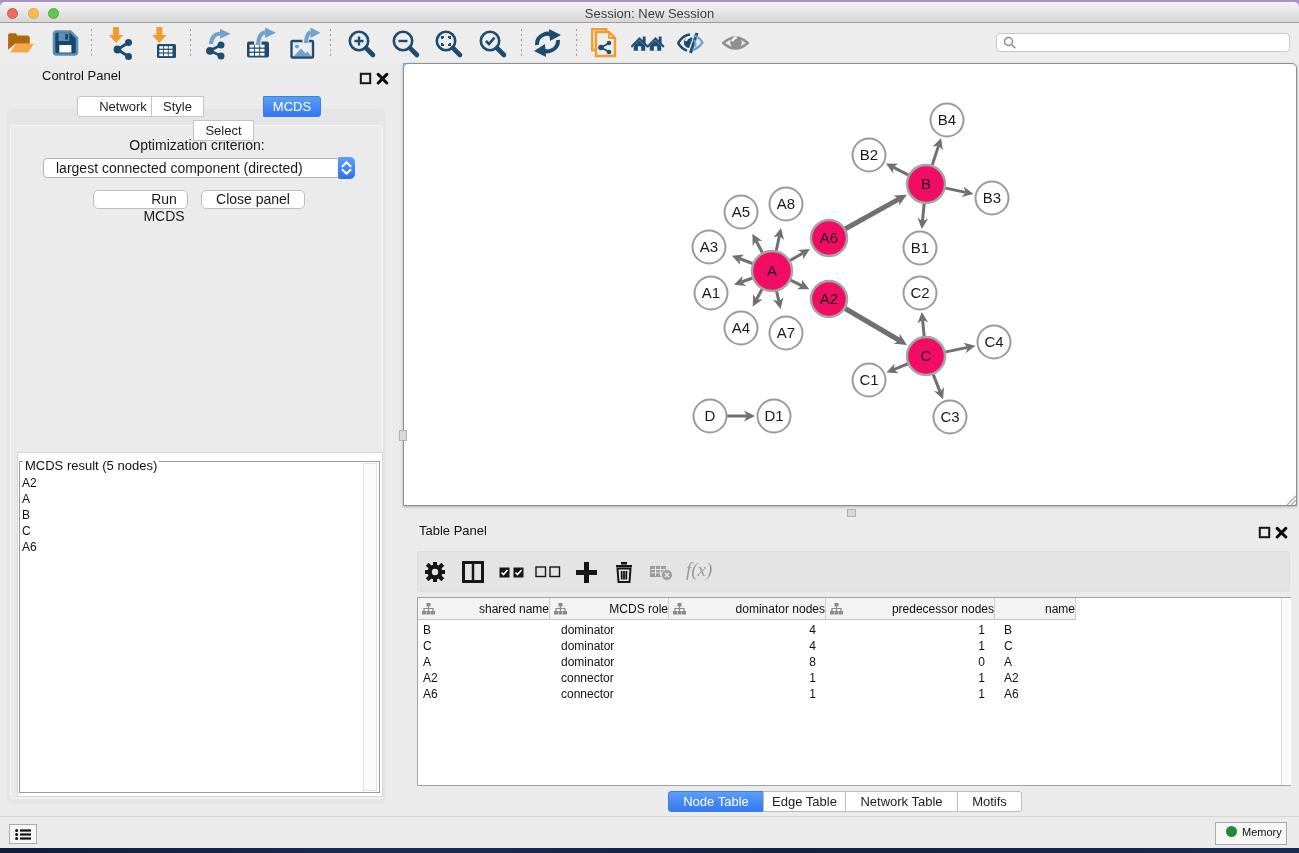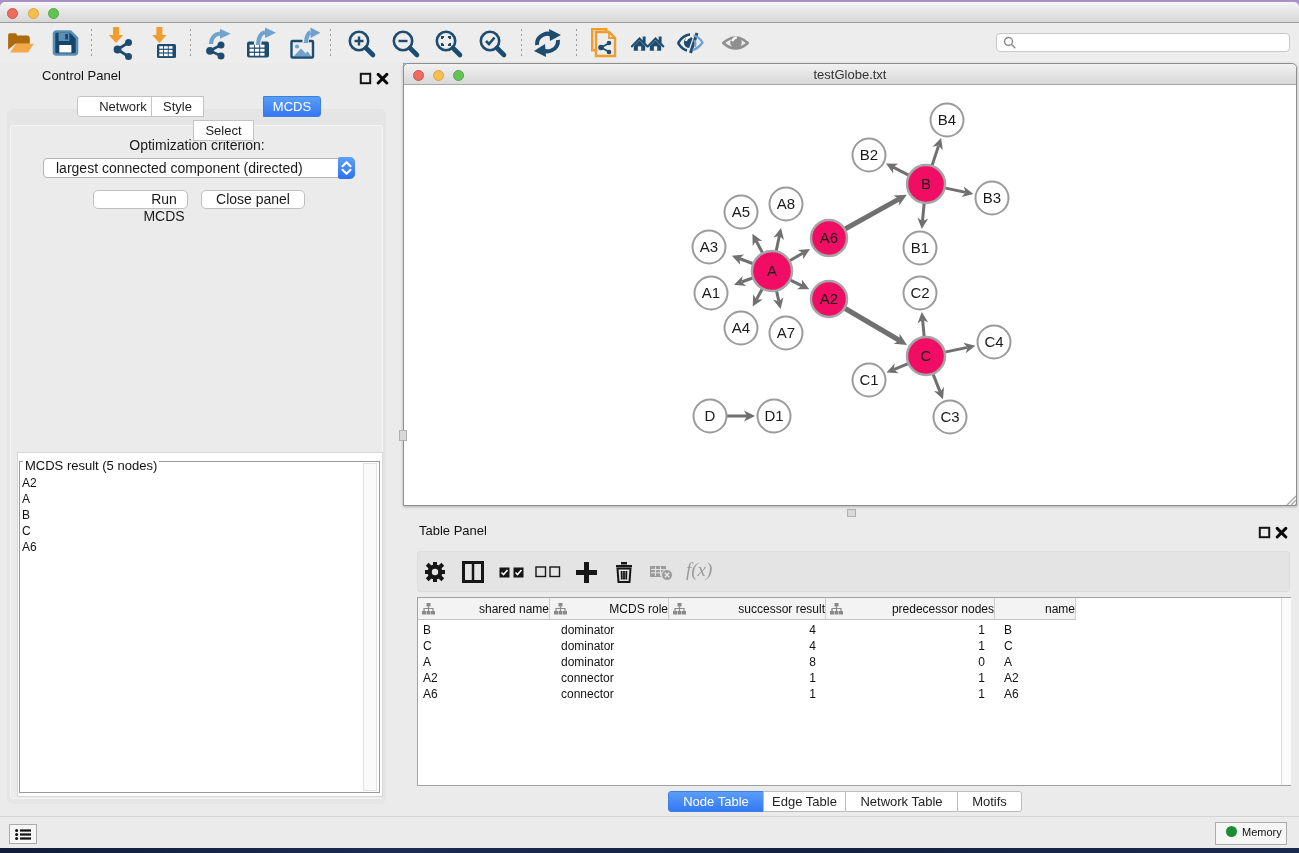--- a/index.html
+++ b/index.html
@@ -48,20 +48,21 @@
 #listbtn{left:9px;top:824px;width:28px;height:20px;background:#f6f6f6;border:1px solid #ababab;}
 #membtn{left:1215px;top:822px;width:72px;height:23px;background:#f6f6f6;border:1px solid #ababab;}
 #bottomstrip{left:0;top:848px;width:1299px;height:5px;background:linear-gradient(90deg,#101c38,#1b2b52 30%,#13203f 60%,#1a2a4e);}
 </style></head>
 <body>
 <div class="abs" id="purple"></div>
 <div class="abs" id="titlebar">
   <div class="tl" style="left:7px;background:#ee6b60;border:1px solid #d35248;"></div>
   <div class="tl" style="left:27.5px;background:#f5be4f;border:1px solid #dba63b;"></div>
   <div class="tl" style="left:47.5px;background:#61c455;border:1px solid #4eab42;"></div>
+  <div class="abs" id="title-text">Session: New Session</div>
 </div>
 <div class="abs" id="toolbar">
     <svg class="abs" style="left:5px;top:6px" width="32" height="28" viewBox="0 0 32 28">
       <path d="M3.1,20.8 V6 Q3.1,4.2 4.9,4.2 H10.1 Q11.9,4.2 11.9,6 V6.6 H22.1 Q24.8,6.6 24.8,9.3 V14.8 H10.3 L3.1,20.8 Z" fill="#ad6b0e"></path>
       <path d="M5.1,23.6 L10.9,14.8 H28.9 L23.1,23.6 Z" fill="#f5a84a"></path>
     </svg>
     <svg class="abs" style="left:48px;top:4px" width="33" height="32" viewBox="0 0 33 32">
       <path d="M6,7 Q6,4.5 8.5,4.5 H22.5 L29,11 V25 Q29,27.5 26.5,27.5 H8.5 Q6,27.5 6,25 Z" fill="#16466b" stroke="#5b8fb4" stroke-width="2.6"></path>
       <rect x="10.6" y="5.7" width="10.7" height="8.3" fill="#5b8fb4"></rect>
       <rect x="17.2" y="7" width="2.8" height="5.5" fill="#16466b"></rect>
@@ -201,26 +202,20 @@
 <div class="abs" id="dd-text">largest connected component (directed)</div>
 <div class="abs btn" style="left:93px;top:190px;width:95px;padding-left:47px;">Run MCDS</div>
 <div class="abs btn" style="left:201px;top:190px;width:104px;">Close panel</div>
 <div class="abs" id="mcds-box"></div>
 <div class="abs" id="mcds-fs"></div>
 <div class="abs" id="mcds-legend">MCDS result (5 nodes)</div>
 <div class="abs" id="mcds-scroll"></div>
 <div class="abs" id="mcds-list">A2<br>A<br>B<br>C<br>A6</div>
 
 <div class="abs" id="nw">
-  <div class="abs" id="nw-titlebar">
-    <div class="tl" style="position:absolute;top:5.5px;left:8.5px;width:11px;height:11px;border-radius:50%;background:#ee6b60;border:1px solid #d35248;"></div>
-    <div class="tl" style="position:absolute;top:5.5px;left:28.5px;width:11px;height:11px;border-radius:50%;background:#f5be4f;border:1px solid #dba63b;"></div>
-    <div class="tl" style="position:absolute;top:5.5px;left:48.5px;width:11px;height:11px;border-radius:50%;background:#61c455;border:1px solid #4eab42;"></div>
-    <div class="abs" id="nw-title">testGlobe.txt</div>
-  </div>
   <div class="abs" id="graph-holder" style="left:0;top:20px;width:892px;height:423px;">
       <svg class="abs" style="left:0;top:0" width="892" height="423" viewBox="0 0 892 423">
 <line x1="367.1" y1="185.2" x2="352.1" y2="156.7" stroke="#707070" stroke-width="3"></line>
 <path d="M348.4,149.7 L358.3,156.9 L352.1,156.7 L348.7,161.9 Z" fill="#707070"></path>
 <line x1="368.4" y1="185.0" x2="375.4" y2="151.7" stroke="#707070" stroke-width="3"></line>
 <path d="M377.0,144.0 L380.0,155.9 L375.4,151.7 L369.5,153.6 Z" fill="#707070"></path>
 <line x1="366.1" y1="186.3" x2="335.3" y2="174.5" stroke="#707070" stroke-width="3"></line>
 <path d="M327.9,171.7 L340.1,170.6 L335.3,174.5 L336.3,180.7 Z" fill="#707070"></path>
 <line x1="366.1" y1="187.7" x2="337.5" y2="198.0" stroke="#707070" stroke-width="3"></line>
 <path d="M330.0,200.7 L338.6,191.9 L337.5,198.0 L342.2,202.0 Z" fill="#707070"></path>
@@ -361,21 +356,21 @@
       <path d="M2,8 V5.5 H11 V8 M6.5,3.5 V8" fill="none" stroke="#8a8a8a" stroke-width="1.2"></path>
     </svg>
     <div class="th" style="left:132px;width:119px;">MCDS role</div>
     <svg class="abs" style="left:136px;top:5px" width="13" height="12" viewBox="0 0 13 12">
       <rect x="4.5" y="0" width="4" height="3.5" fill="#8a8a8a"></rect>
       <rect x="0" y="8" width="4" height="3.5" fill="#8a8a8a"></rect>
       <rect x="4.5" y="8" width="4" height="3.5" fill="#8a8a8a"></rect>
       <rect x="9" y="8" width="4" height="3.5" fill="#8a8a8a"></rect>
       <path d="M2,8 V5.5 H11 V8 M6.5,3.5 V8" fill="none" stroke="#8a8a8a" stroke-width="1.2"></path>
     </svg>
-    <div class="th" style="left:251px;width:157px;">successor result</div>
+    <div class="th" style="left:251px;width:157px;">dominator nodes</div>
     <svg class="abs" style="left:255px;top:5px" width="13" height="12" viewBox="0 0 13 12">
       <rect x="4.5" y="0" width="4" height="3.5" fill="#8a8a8a"></rect>
       <rect x="0" y="8" width="4" height="3.5" fill="#8a8a8a"></rect>
       <rect x="4.5" y="8" width="4" height="3.5" fill="#8a8a8a"></rect>
       <rect x="9" y="8" width="4" height="3.5" fill="#8a8a8a"></rect>
       <path d="M2,8 V5.5 H11 V8 M6.5,3.5 V8" fill="none" stroke="#8a8a8a" stroke-width="1.2"></path>
     </svg>
     <div class="th" style="left:408px;width:169px;">predecessor nodes</div>
     <svg class="abs" style="left:412px;top:5px" width="13" height="12" viewBox="0 0 13 12">
       <rect x="4.5" y="0" width="4" height="3.5" fill="#8a8a8a"></rect>

